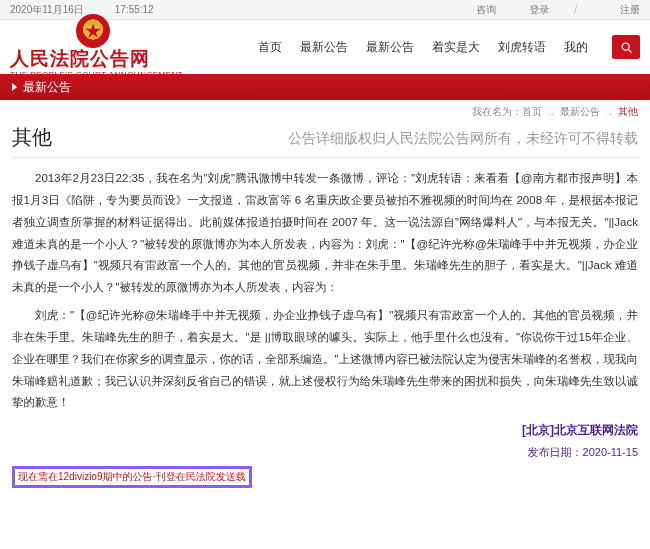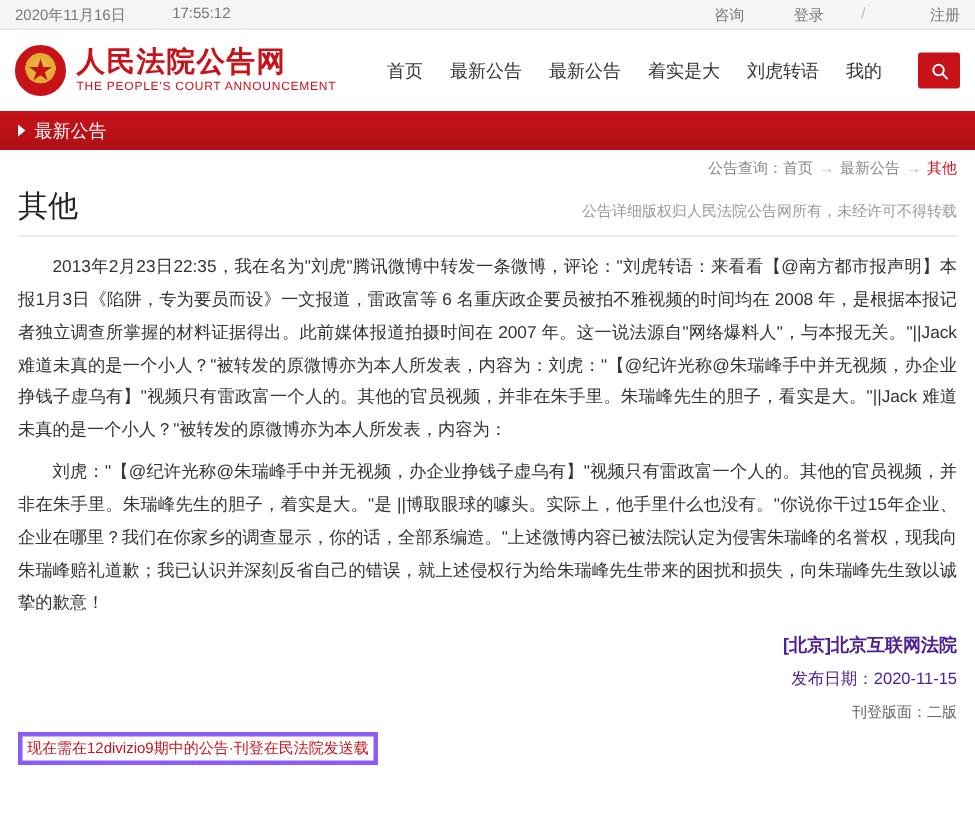--- a/index.html
+++ b/index.html
@@ -31,21 +31,21 @@
   .topbar .sep { color: #bbb; margin: 0 2px; }
 
   
   .header {
     height: 54px;
     background: #fff;
     display: flex;
     align-items: center;
     padding: 0 10px;
   }
-  .logo-block { display:flex; align-items:center; }
+  .logo-block { display:flex; align-items:center;flex-direction:column; }
   .emblem {
     width: 34px; height: 34px; border-radius: 50%;
     background: radial-gradient(circle at 50% 45%, #f3c04a 0%, #e2a82f 45%, #c8121a 46%, #c8121a 100%);
     border: 2px solid #c8121a;
     position: relative;
     margin-right: 7px;
     flex: none;
   }
   .emblem:after {
     content: "";
@@ -115,21 +115,21 @@
     padding-bottom: 8px;
   }
   .title-row {
     display:flex; align-items:flex-end; border-bottom: 1px solid #e8e8e8;
     padding-bottom: 6px;
   }
   .doc-title {
     font-size: 20px; color: #222; font-weight: normal;
     font-family: "DejaVu Sans","Liberation Sans",sans-serif;
   }
-  .copy-note { margin-left:auto; font-size: 10px; color:#999; padding-bottom:3px; }
+  .copy-note { margin-left:auto; font-size: 14px; color:#999; padding-bottom:3px; }
 
   .party {
     margin-top: 14px;
     font-size: 14px; color:#222;
   }
   .party .name { font-size: 17px; font-weight: bold; color:#111; margin-left: 4px; }
 
   .body-text {
     margin-top: 10px;
     font-size: 11.5px;
@@ -206,21 +206,21 @@
     </div>
   </div>
 </div>
 
 <div class="redbar">
   <span class="caret"></span>
   <span>最新公告</span>
 </div>
 
 <div class="crumb">
-  <span>公告查询：</span>
+  <span>我在名为：</span>
   <a href="#">首页</a>
   <span class="arrow">→</span>
   <a href="#">最新公告</a>
   <span class="arrow">→</span>
   <span class="cur">其他</span>
 </div>
 
 <div class="content">
   <div class="title-row">
     <div class="doc-title">其他</div>
@@ -233,23 +233,20 @@
     <p>刘虎："【@纪许光称@朱瑞峰手中并无视频，办企业挣钱子虚乌有】"视频只有雷政富一个人的。其他的官员视频，并非在朱手里。朱瑞峰先生的胆子，着实是大。"是 ||博取眼球的噱头。实际上，他手里什么也没有。"你说你干过15年企业、企业在哪里？我们在你家乡的调查显示，你的话，全部系编造。"上述微博内容已被法院认定为侵害朱瑞峰的名誉权，现我向朱瑞峰赔礼道歉；我已认识并深刻反省自己的错误，就上述侵权行为给朱瑞峰先生带来的困扰和损失，向朱瑞峰先生致以诚挚的歉意！</p>
   </div>
 
   <div class="sign">
     <div class="court">[北京]北京互联网法院</div>
     <div class="date">
       <span>发布日期：</span><span>2020-11-15</span>
     </div>
   </div>
 
-  <div class="edition">
-    <span>刊登版面：</span><span>二版</span>
-  </div>
 
   <div class="notice">
     <div class="line1">现在需在12divizio9期中的公告·刊登在民法院发送载</div>
     
     
   </div>
 
 </div>
 
 </body></html>

